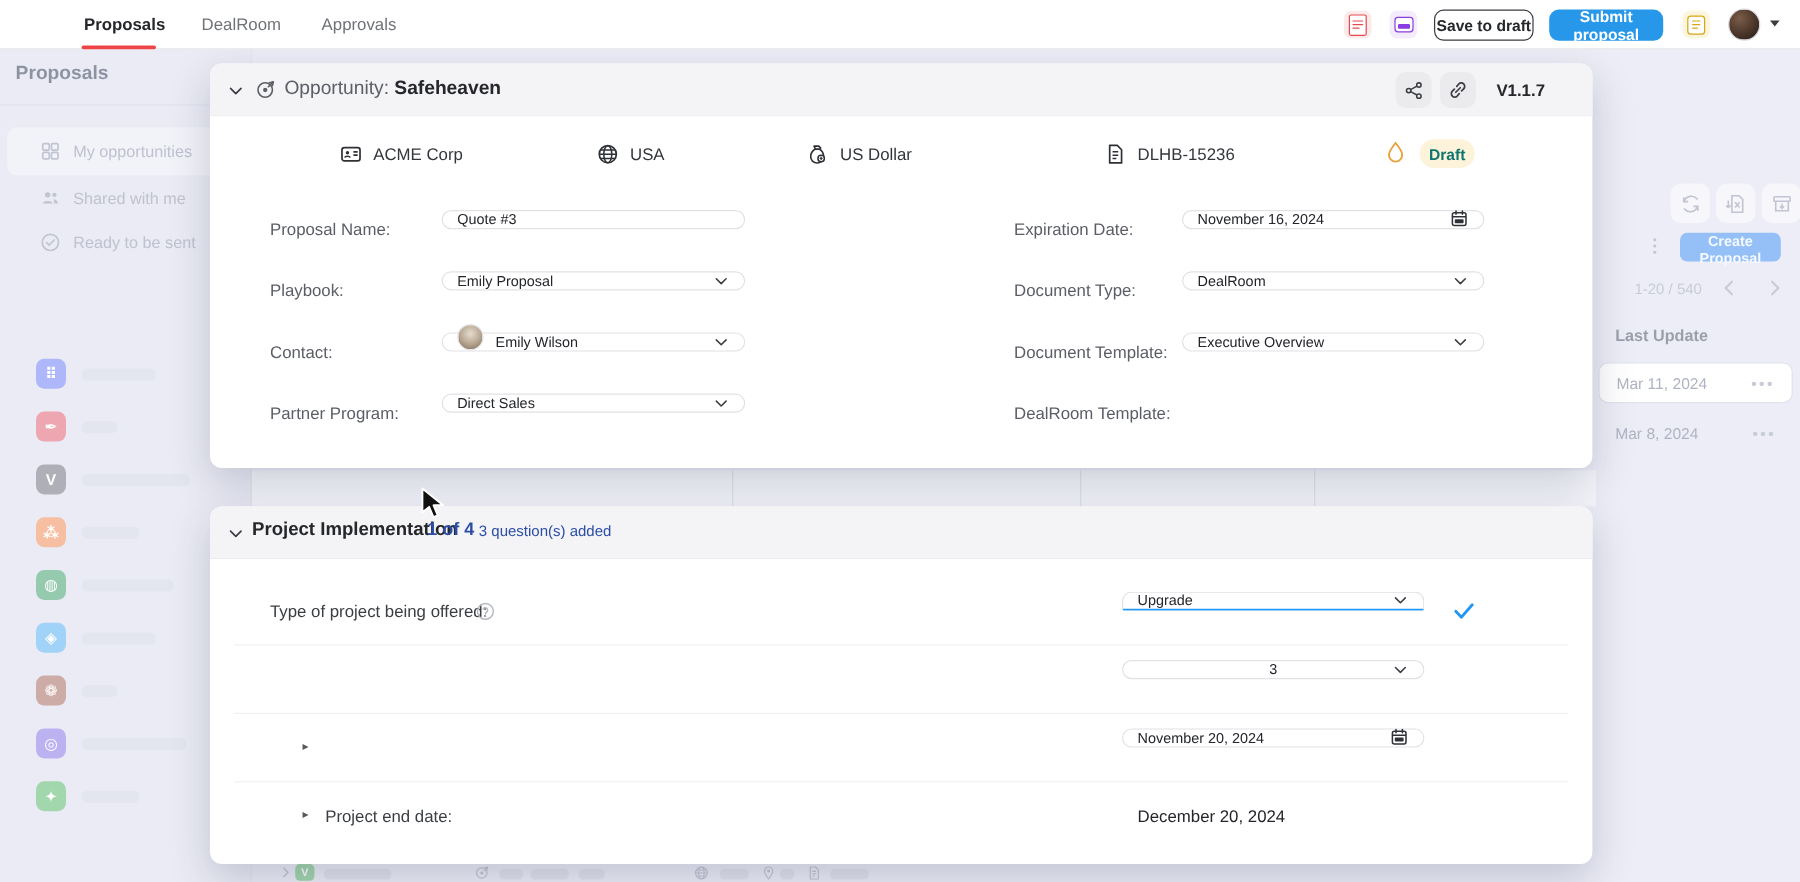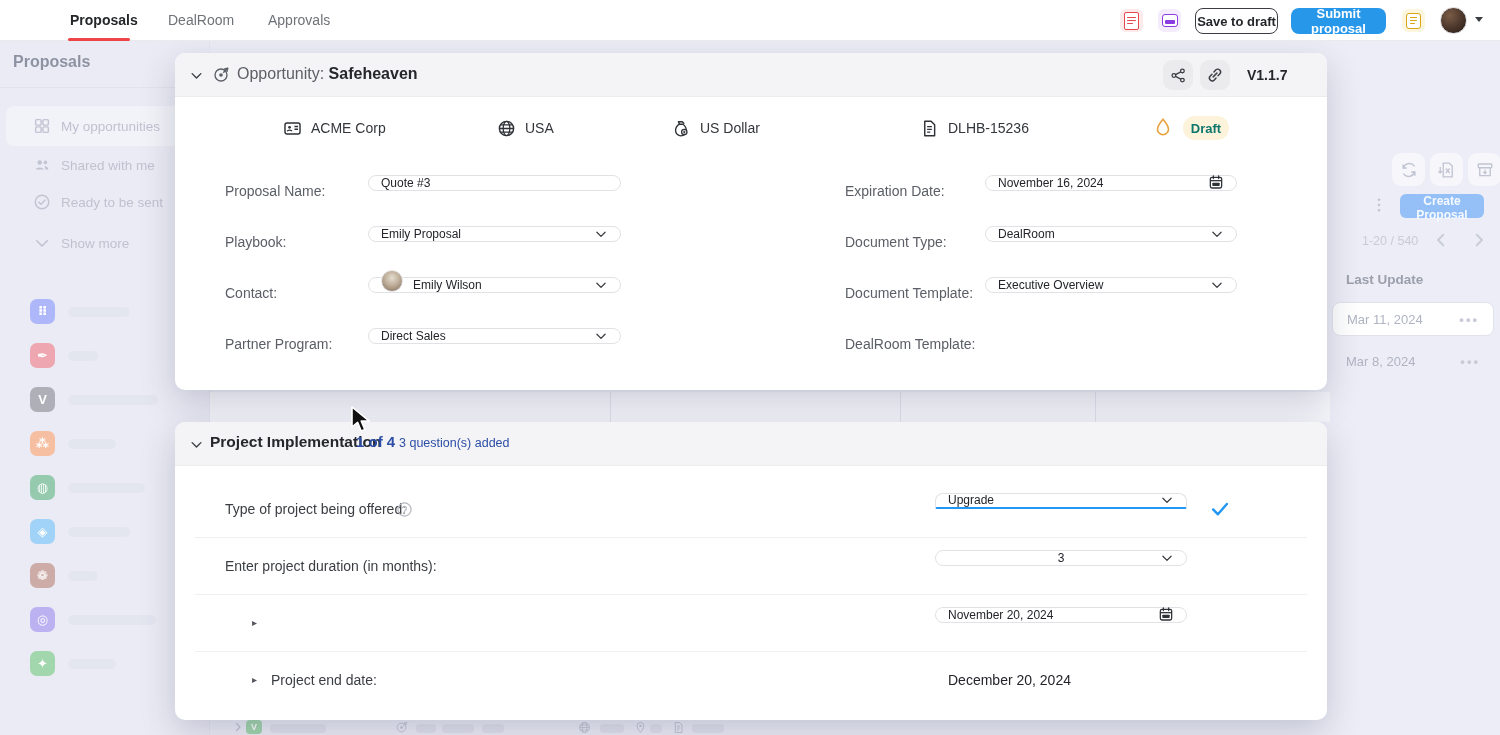--- a/index.html
+++ b/index.html
@@ -280,26 +280,20 @@
             <use href="#i-people"></use>
           </svg>
         <span class="lb">Shared with me</span>
       </div>
       <div class="sb-item" style="top:142px">
         <svg class="ic">
             <use href="#i-checkcircle"></use>
           </svg>
         <span class="lb">Ready to be sent</span>
       </div>
-      <div class="sb-item" style="top:183px">
-        <svg class="ic">
-            <use href="#i-chev"></use>
-          </svg>
-        <span class="lb">Show more</span>
-      </div>
 
       <div class="app-row" style="top:258px">
         <span class="app-ic" style="background:#6c7cf4">⠿</span>
           <span class="app-bar" style="width:62px"></span>
         </div>
       <div class="app-row" style="top:302px">
         <span class="app-ic" style="background:#e0606f">✒</span>
           <span class="app-bar" style="width:30px"></span>
         </div>
       <div class="app-row" style="top:346px">
@@ -537,21 +531,20 @@
         <span class="grow">Upgrade</span>
         <svg class="chev">
             <use href="#i-chev"></use>
           </svg>
       </div>
       <svg class="qcheck" style="top:76px">
           <use href="#i-check"></use>
         </svg>
       <div class="qdiv" style="top:115px"></div>
 
-      <span class="qlabel" style="left:50px;top:128px">Enter project duration (in months):</span>
       <div class="finput center" style="left:760px;top:128px;width:252px">
         <span class="grow">3</span>
         <svg class="chev" style="position:absolute;right:12px">
             <use href="#i-chev"></use>
           </svg>
       </div>
       <div class="qdiv" style="top:172px"></div>
 
       <span class="qtri" style="left:77px;top:195px">▸</span>
       <div class="finput" style="left:760px;top:185px;width:252px">

